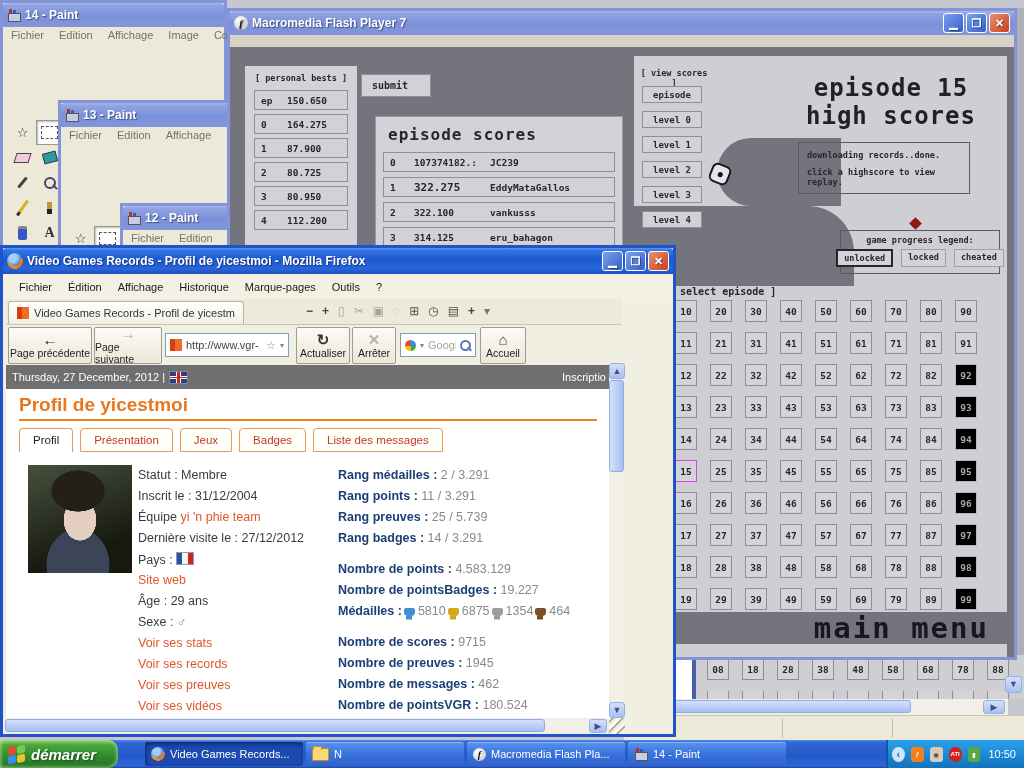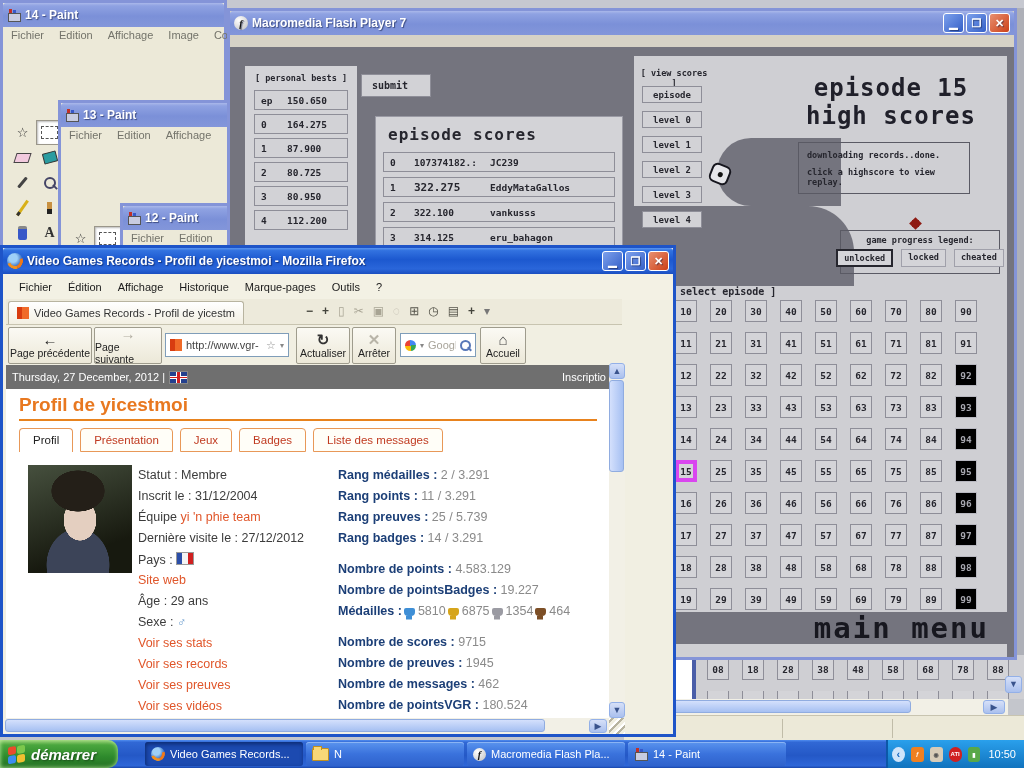--- a/index.html
+++ b/index.html
@@ -46,21 +46,21 @@
   .stage{background:#74747e}
   .gbox{box-sizing:border-box;border:1px solid #8e8e98;background:#d2d2d6}
   .nscreen{background:#cfcfd3}
   .ndark{background:#74747e}
   .pb-row{display:flex;gap:10px;align-items:center;padding:0 6px}
   .score-row{display:flex;gap:0;align-items:center;padding:0 6px}
   .vs-btn{width:60px;height:17px;display:flex;align-items:center;justify-content:center;font-size:9px}
   .ep-grid{display:grid;grid-template-columns:repeat(10,22px);gap:10px 13px}
   .ep-cell{box-sizing:border-box;width:22px;height:22px;border:1px solid #8e8e98;background:#d4d4d8;
            display:flex;align-items:center;justify-content:center;font-size:9.5px}
-  .ep-cell.sel{border:4px solid #d946ef}
+  .ep-cell.sel{border:1px solid #d946ef}
   .ep-cell.lock{color:#a7a7af;border-color:#b8b8c0;background:#000000}
   .leg-btn{font-size:8.5px;padding:2px 6px;border:1px solid #a0a0aa;background:#d4d4d8}
   .leg-btn:first-child{border:2px solid #26262e}
   .mine-red{width:9px;height:9px;background:#8e1a12;transform:rotate(45deg);position:relative}
   .mine-red::after{content:"";position:absolute;inset:1px;background:#8e1a12;transform:rotate(45deg)}
   .mine-oct{width:20px;height:20px;border:2px solid #16161e;border-radius:6px;background:#e6e6ea;
             display:flex;align-items:center;justify-content:center;transform:rotate(22deg)}
   .mine-oct::after{content:"";width:5px;height:5px;background:#111;border-radius:50%}
   .cutrow{height:10px;background:repeating-linear-gradient(90deg,#8e8e98 0 1px,#d4d4d8 1px 21px,#8e8e98 21px 22px,rgba(0,0,0,0) 22px 35px)}
 

